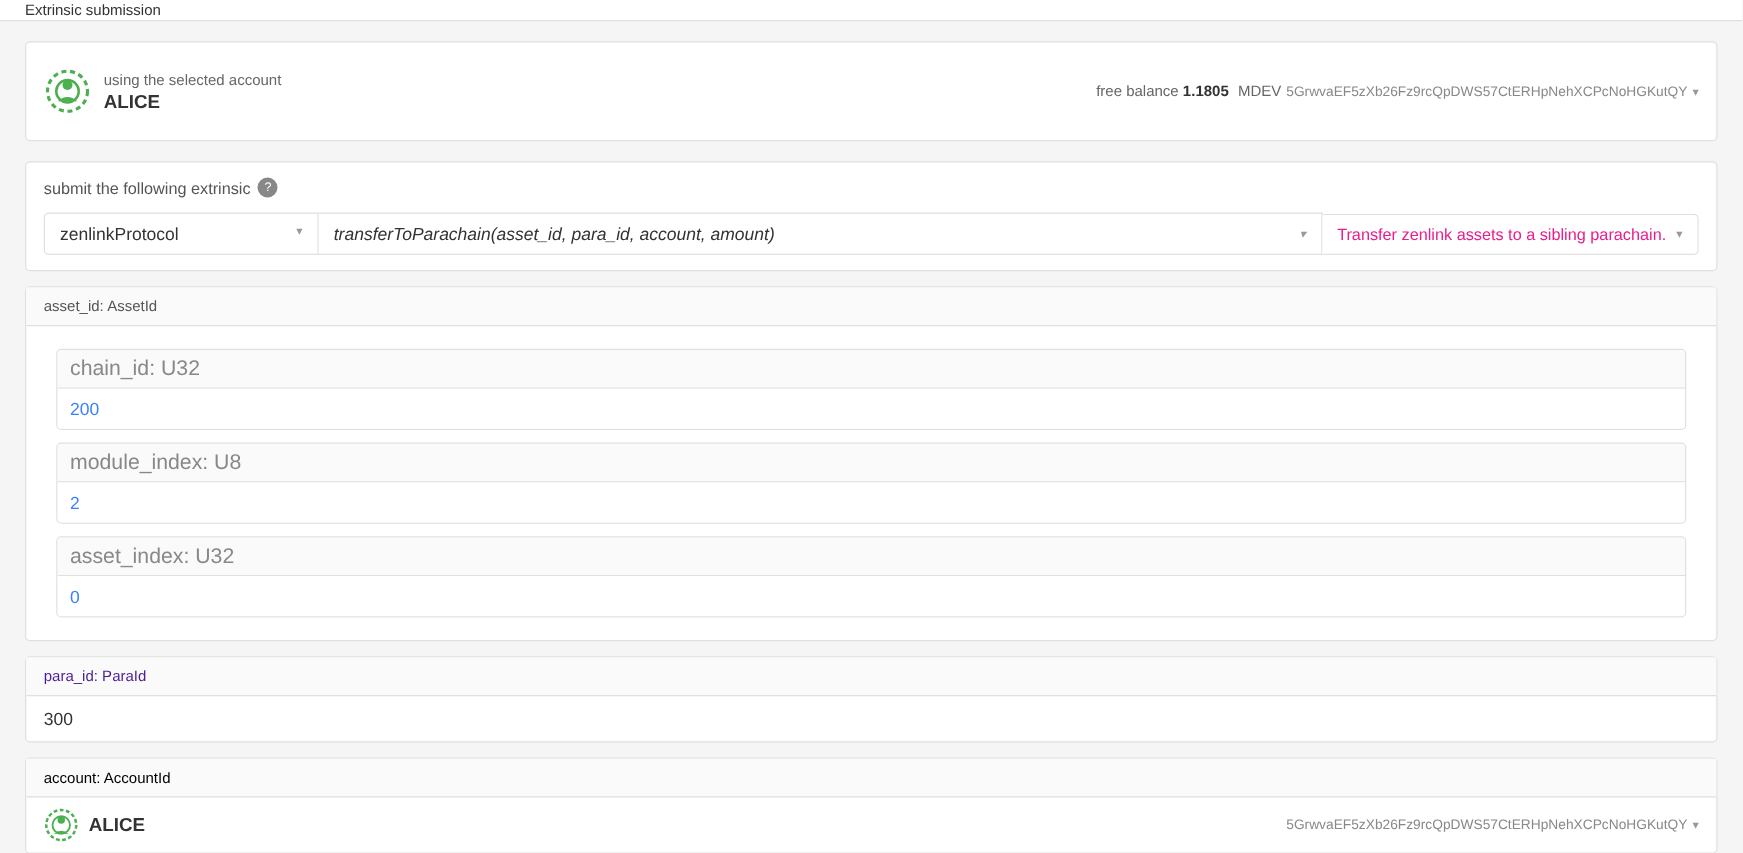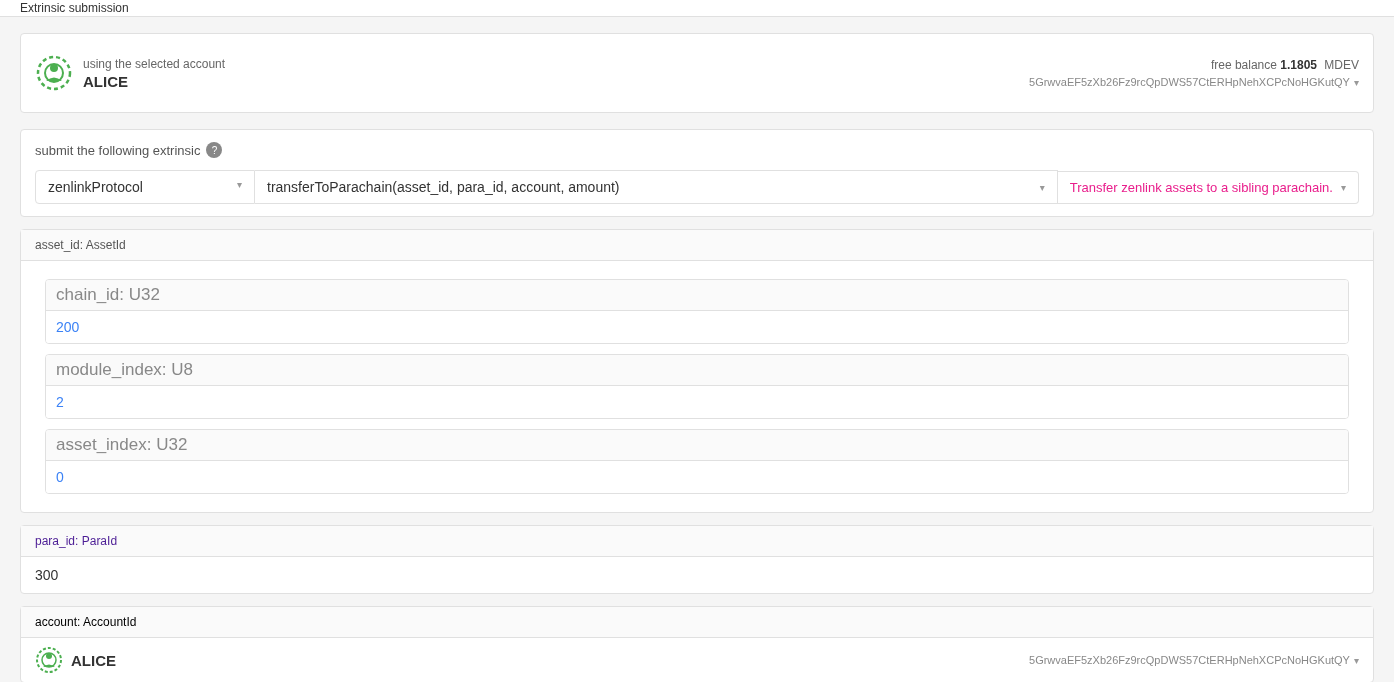--- a/index.html
+++ b/index.html
@@ -60,21 +60,21 @@
       color: #666;
       margin-bottom: 2px;
     }
     .account-name {
       font-size: 15px;
       font-weight: 600;
       color: #333;
     }
     .account-right {
       display: flex;
-      flex-direction: column;
+      flex-direction: row;
       align-items: flex-end;
       gap: 4px;
     }
     .free-balance {
       font-size: 12px;
       color: #666;
     }
     .free-balance span.balance-value {
       font-weight: 600;
       color: #333;
@@ -144,20 +144,21 @@
       display: flex;
       align-items: center;
       border: 1px solid #e0e0e0;
       border-left: none;
       border-radius: 0;
       padding: 8px 12px;
       background: white;
       flex: 1;
       cursor: pointer;
       justify-content: space-between;
+      font-style: italic;
     }
     .selector-description {
       display: flex;
       align-items: center;
       border: 1px solid #e0e0e0;
       border-left: none;
       border-radius: 0 4px 4px 0;
       padding: 8px 12px;
       background: white;
       min-width: 280px;

